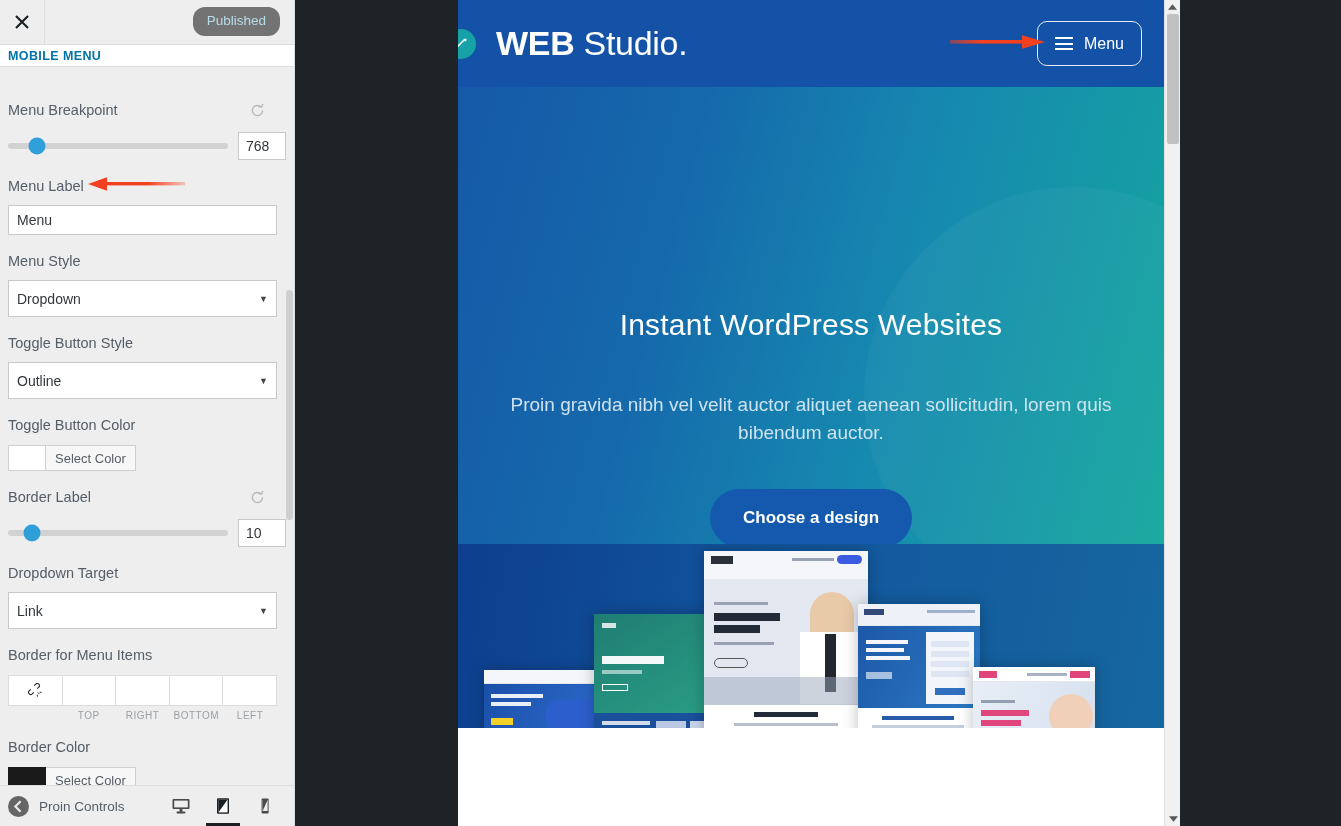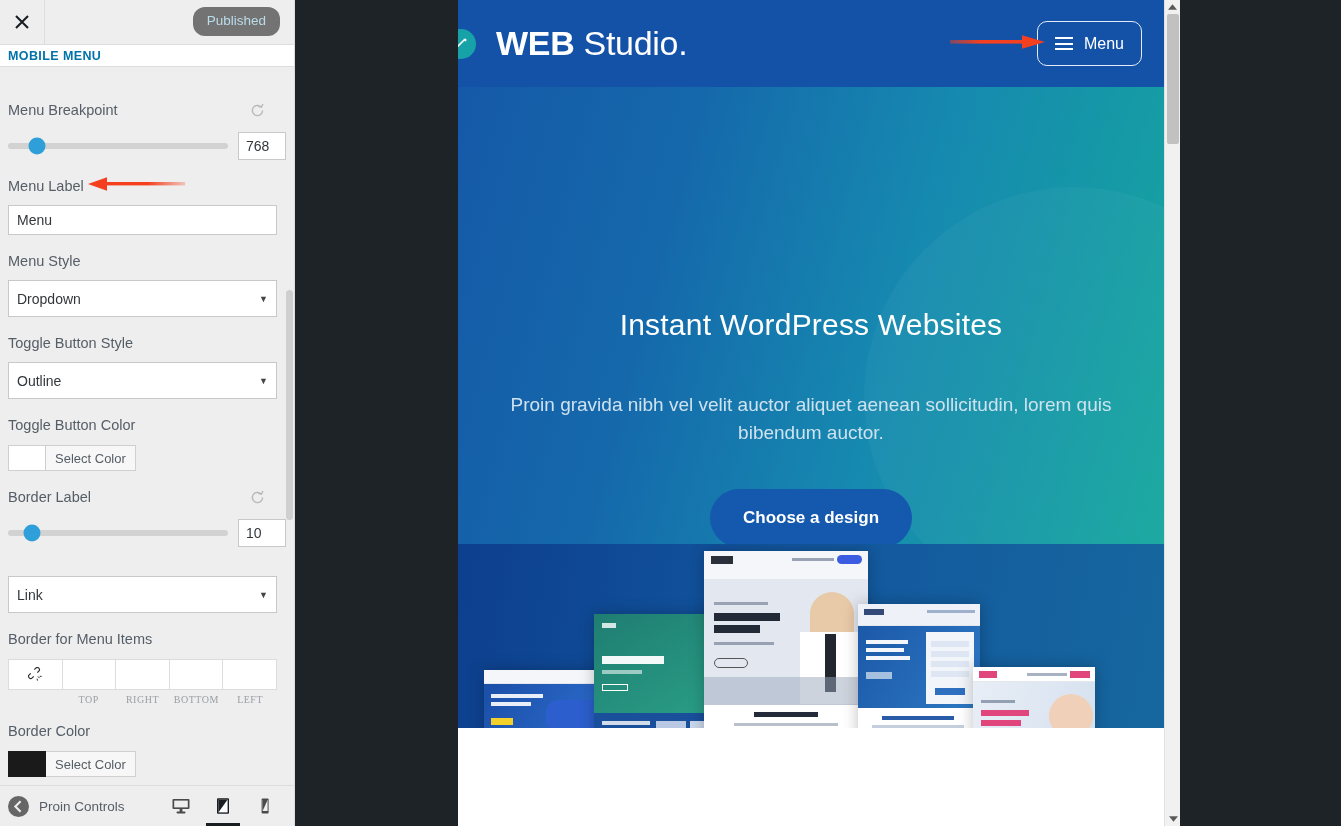--- a/index.html
+++ b/index.html
@@ -170,21 +170,20 @@
     cursor: text;
   }
   .bg-cell:first-child { border-left: 1px solid #dcdcdc; cursor: pointer; }
   .border-legend { display: flex; width: 269px; margin-top: 4px; }
   .bl-cell {
     flex: 1;
     text-align: center;
     font-size: 10px;
     letter-spacing: .5px;
     color: #9aa0a6;
-    font-family: Liberation Serif, serif;
   }
   .bl-cell.blank { color: transparent; }
 
   .sb-scrollbar {
     position: absolute;
     right: 1px; width: 7px;
     background: #cfcfcf;
     border-radius: 4px;
   }
 
@@ -470,20 +469,21 @@
         </div>
         <div class="slider-row">
           <div class="slider-track">
             <div class="slider-thumb" style="left:11%"></div>
           </div>
           <input class="slider-num" readonly="" value="10" style="">
         </div>
       </div>
 
       <div class="ctrl">
+        <span class="ctrl-label">Dropdown Target</span>
         <div class="select-wrap">
           <div class="select-box">Link</div>
           <span class="select-caret">▼</span>
         </div>
       </div>
 
       <div class="ctrl">
         <span class="ctrl-label">Border for Menu Items</span>
         <div class="border-grid">
           <div class="bg-cell">

